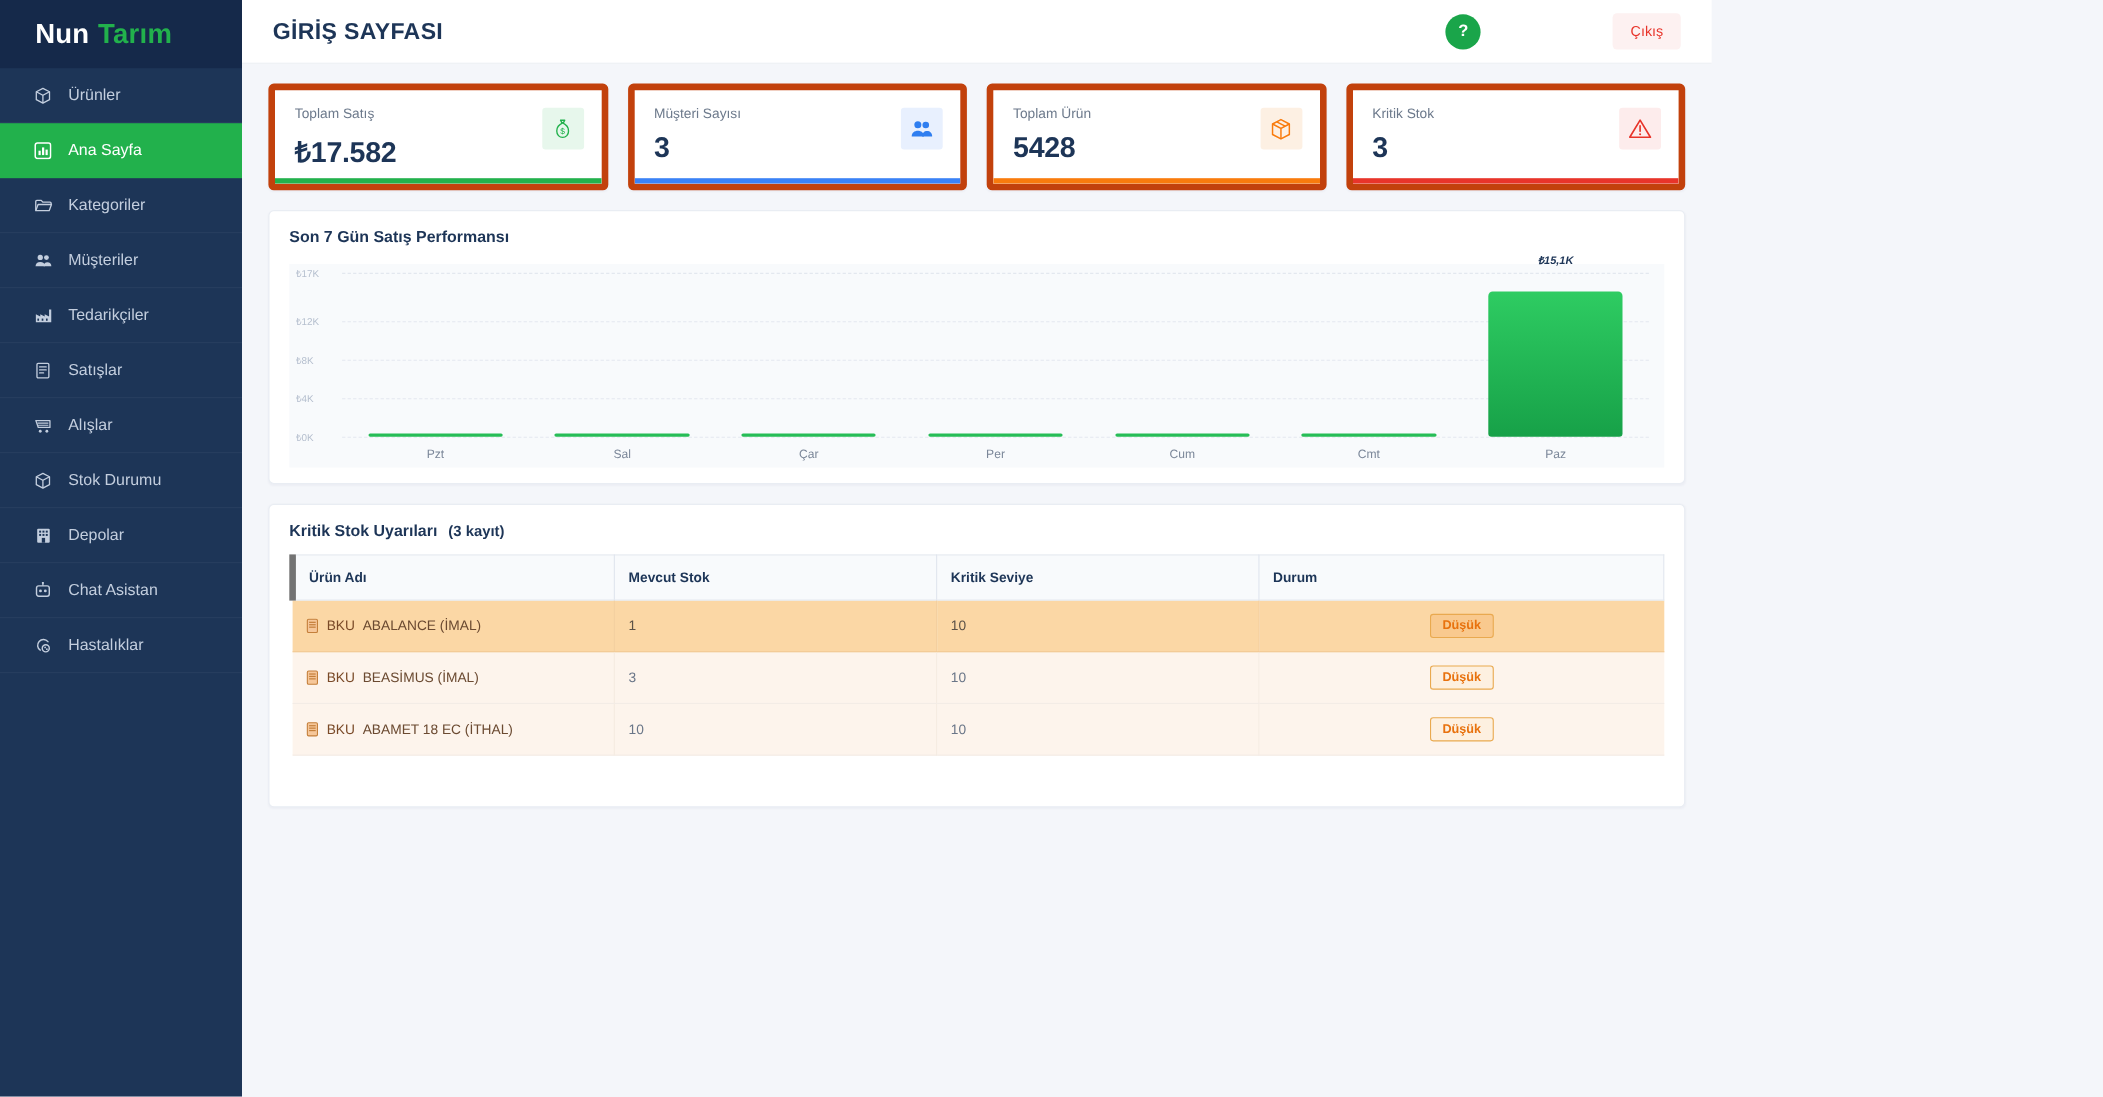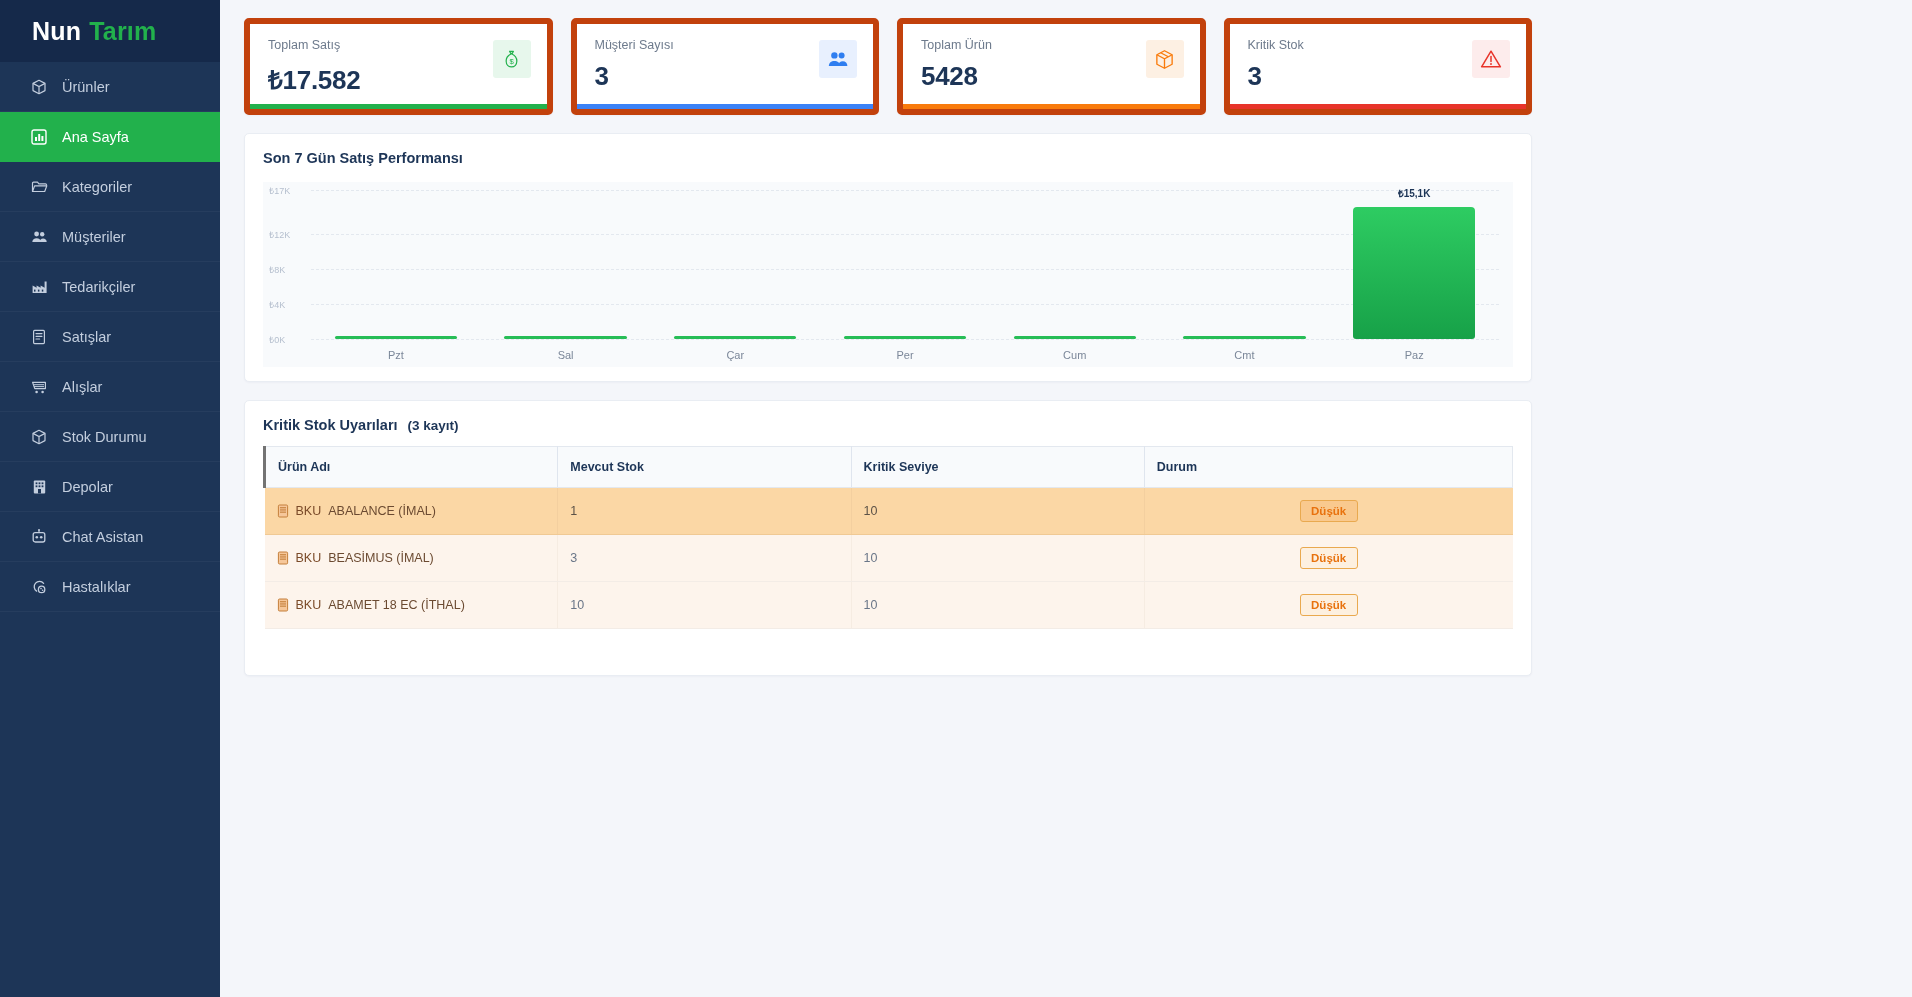--- a/index.html
+++ b/index.html
@@ -131,21 +131,21 @@
   .table-title-row { display: flex; align-items: baseline; gap: 10px; }
   .table-count { font-size: 13.5px; font-weight: bold; color: #1d3557; }
   table { width: 100%; border-collapse: collapse; margin-top: 13px; table-layout: fixed; }
   thead th {
     text-align: left; font-size: 12.5px; font-weight: bold; color: #1d3557;
     background: #f8fafc;
     padding: 13px 12px;
     border: 1px solid #e3e8ef;
     border-left: none; border-right: 1px solid #dfe5ee;
   }
-  thead th:first-child { border-left: 3px solid #737373; }
+  thead th:first-child { border-left: 6px solid #737373; }
   thead th:last-child { border-right: 1px solid #e3e8ef; }
   tbody td {
     font-size: 12.5px; color: #6a7688;
     padding: 12px 12px;
     border-bottom: 1px solid #f3ece6;
     border-right: 1px solid #f6ece2;
     vertical-align: middle;
   }
   tbody td:last-child { border-right: none; }
   tbody tr.row-0 { background: #fbd7a5; }
@@ -303,20 +303,27 @@
             </svg>
           </span>
         <span>Hastalıklar</span>
       </div>
 
     </nav>
   </aside>
 
   <div class="main">
 
+    <header class="topbar">
+      <div class="page-title">GİRİŞ SAYFASI</div>
+      <div class="topbar-right">
+        <div class="help-btn">?</div>
+        <button class="logout-btn">Çıkış</button>
+      </div>
+    </header>
 
     <div class="content">
 
       <section class="cards">
 
         <div class="card">
           <div class="c-label">Toplam Satış</div>
           <div class="c-value">₺17.582</div>
           <div class="c-icon" style="background:#e7f7ec">
             <svg width="21" height="21" viewBox="0 0 22 22">
@@ -397,21 +404,21 @@
                 <div class="bar-slot">
                   <div class="bar flat" style="height: 3px;"></div>
                 </div>
                 <div class="bar-slot">
                   <div class="bar flat" style="height: 3px;"></div>
                 </div>
                 <div class="bar-slot">
                   <div class="bar flat" style="height: 3px;"></div>
                 </div>
                 <div class="bar-slot">
-                  <div class="bar-dlabel" style="bottom: 139px;">₺15,1K</div>
+                  <div class="bar-dlabel" style="bottom: 154px; font-style: italic;">₺15,1K</div>
                   <div class="bar" style="height: 132.347px;"></div>
                 </div>
               </div>
               <div class="xlabels">
                 <div>Pzt</div>
                 <div>Sal</div>
                 <div>Çar</div>
                 <div>Per</div>
                 <div>Cum</div>
                 <div>Cmt</div>

